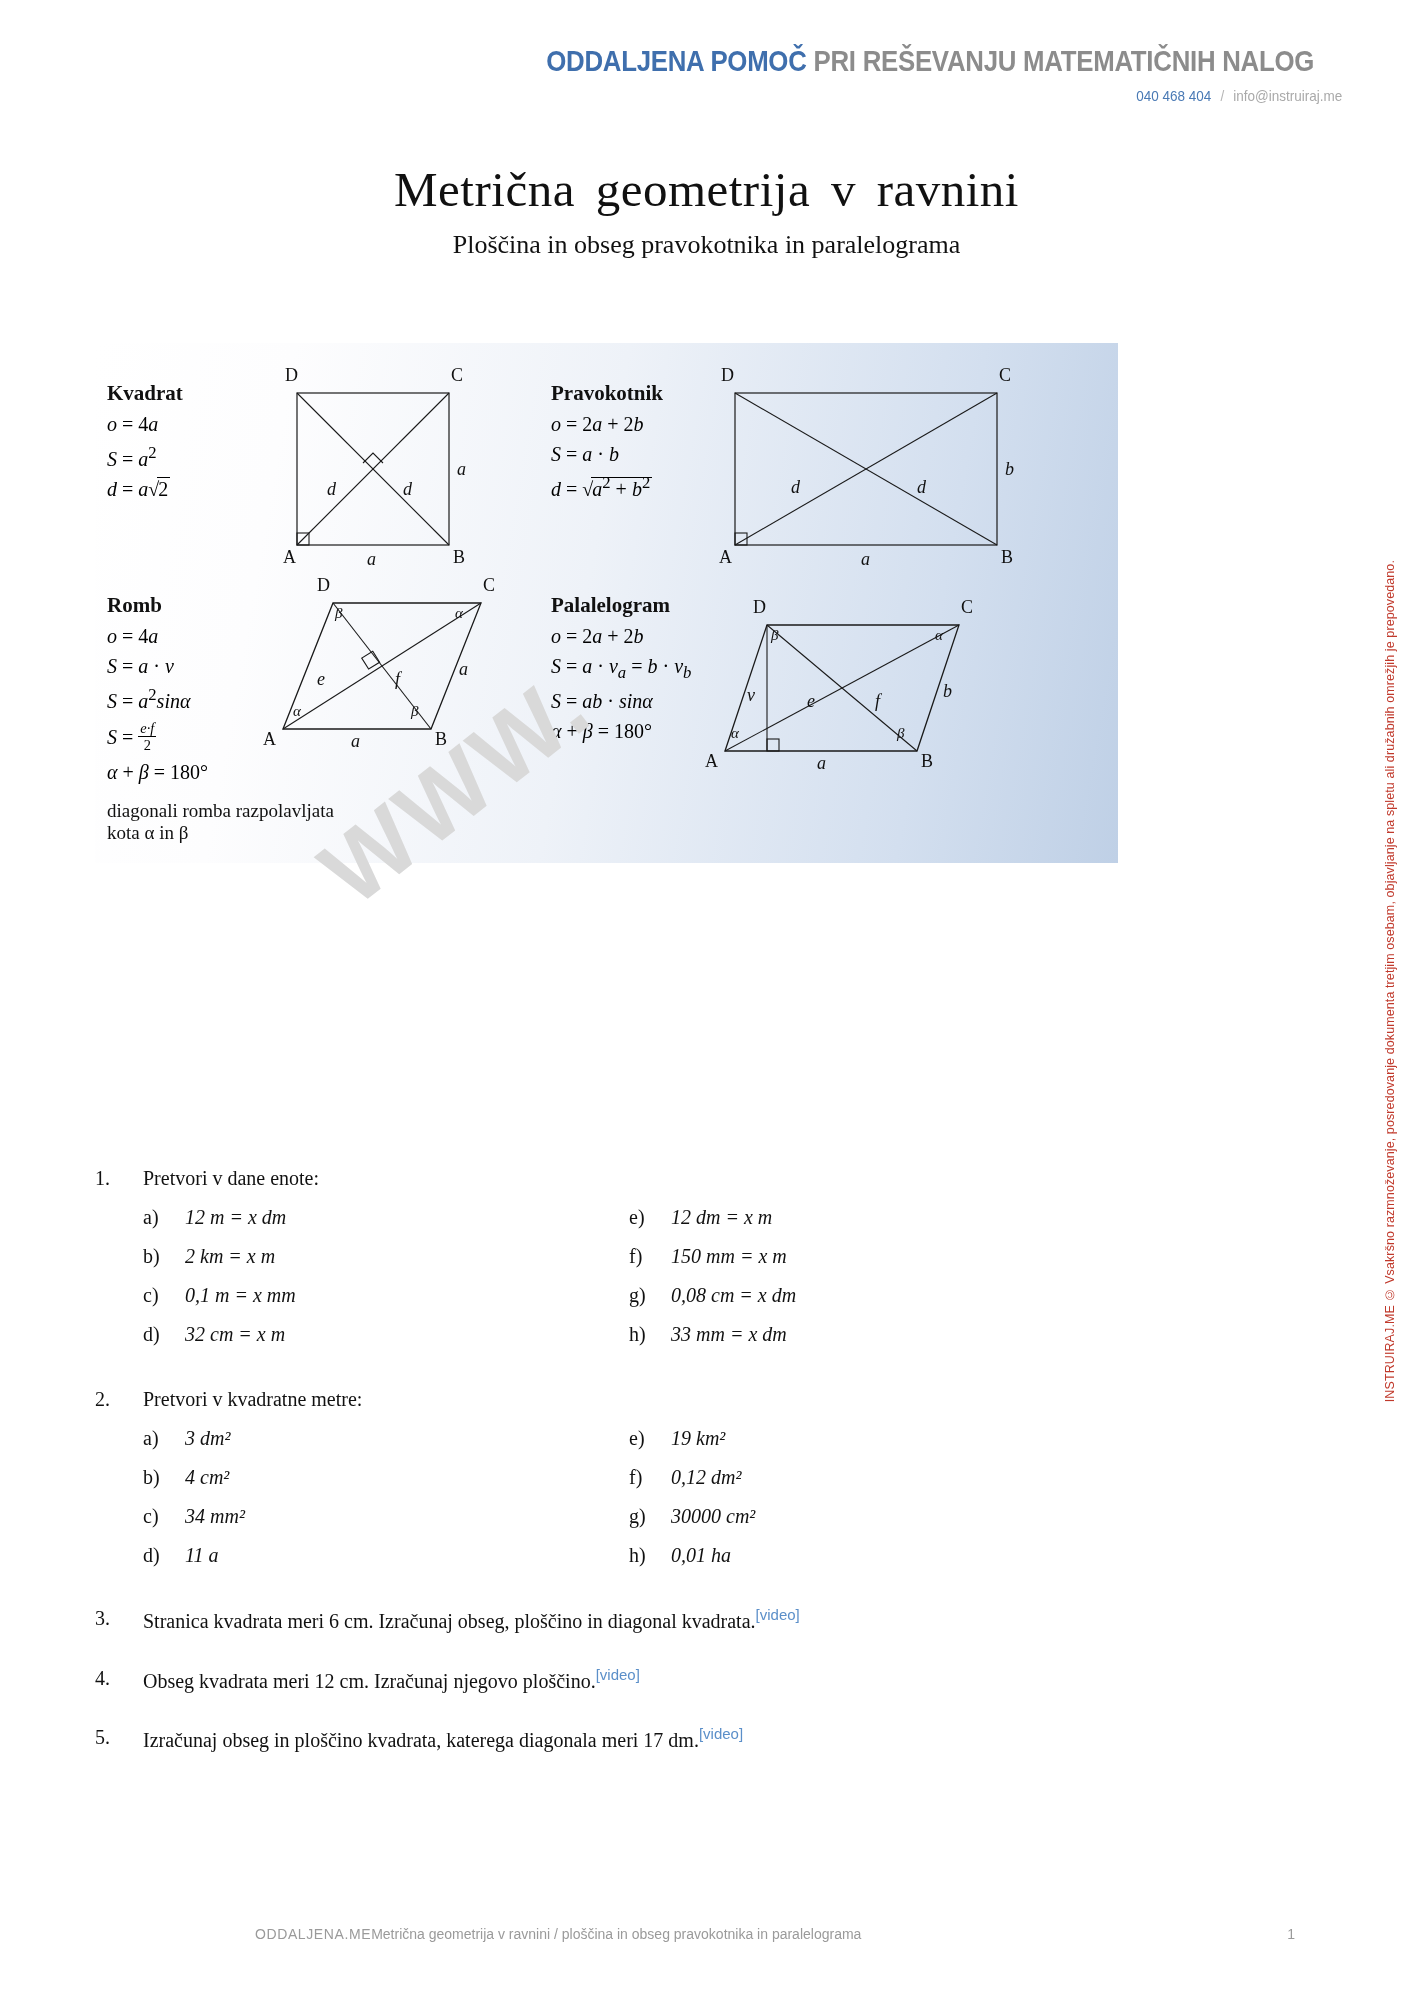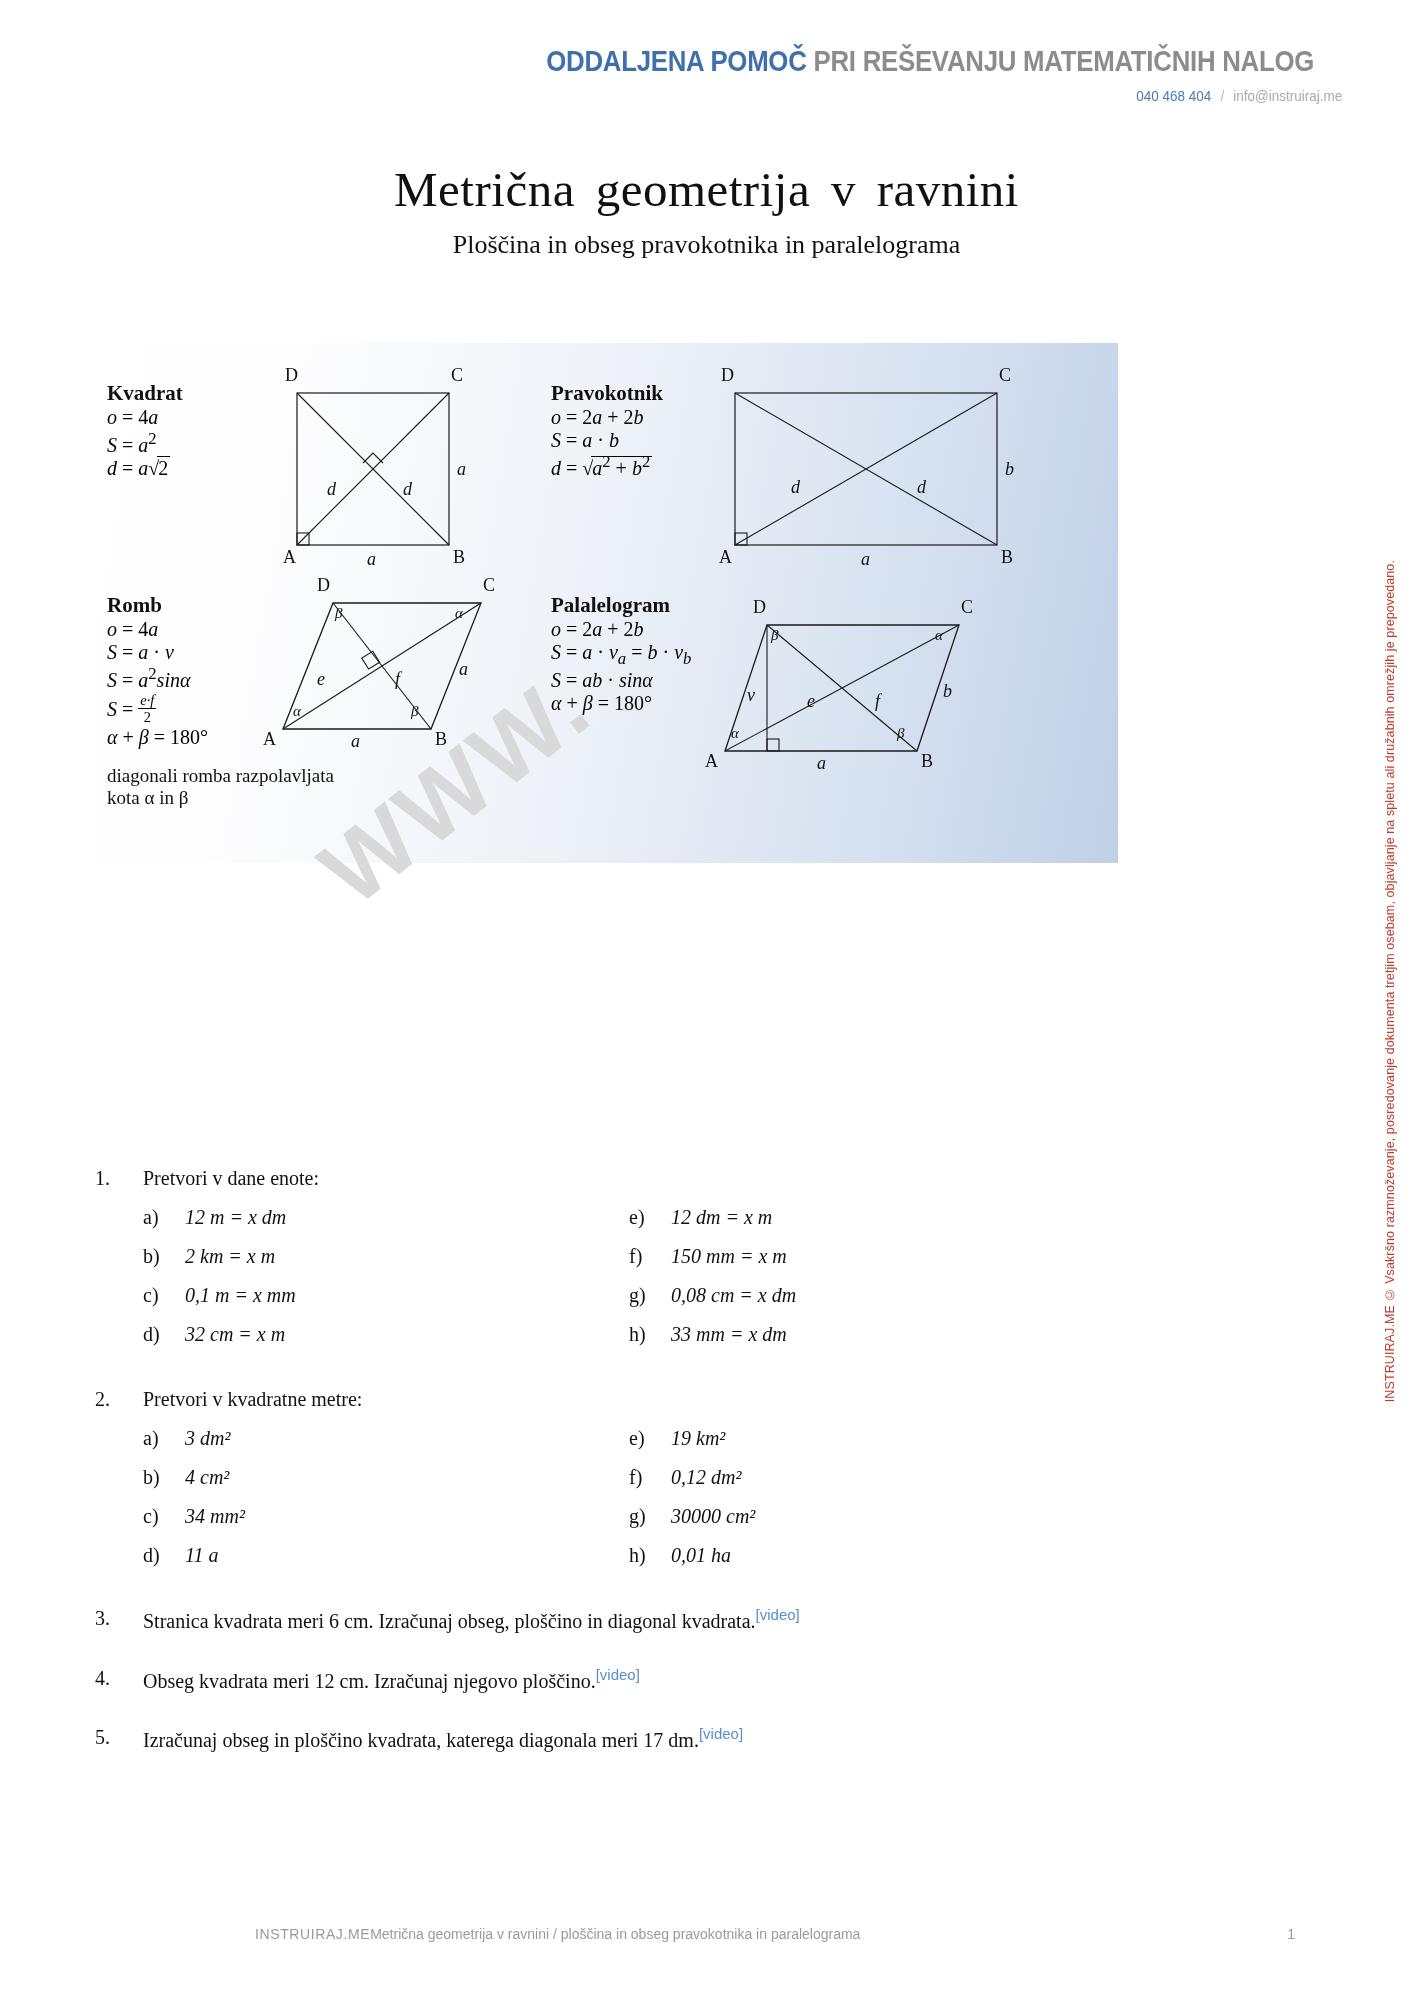--- a/index.html
+++ b/index.html
@@ -60,21 +60,21 @@
     left:95px; top:343px;
     width:1023px;height:520px;
     background:linear-gradient(100deg,#ffffff 0%,#fdfdfe 18%,#eef2f8 48%,#d3dfef 80%,#bfd0e6 100%);
   }
   .panel-inner{position:relative;width:100%;height:100%;}
 
   .blk{position:absolute;}
   .blk-title{
     font-weight:bold;font-size:21px;color:#111;
   }
-  .f{ font-size:20px; font-style:italic; margin-top:0; white-space:nowrap;}
+  .f{ font-size:20px; font-style:italic; margin-top:7px; white-space:nowrap;}
   .f .rm{font-style:normal;}
   .fr{ 
     display:inline-block;vertical-align:-0.45em;text-align:center;font-size:0.72em;
   }
   .fr .num{display:block;border-bottom:1px solid #000;padding:0 2px;line-height:1.15;}
   .fr .den{display:block;line-height:1.15;}
   .sqrt{
     border-top:1px solid #000;padding:0 2px 0 1px;margin-left:-2px;
   }
   .note{font-size:19px;margin-top:16px;color:#111;}
@@ -400,16 +400,16 @@
       <span class="ex-num">5.</span>
       <span class="ex-text"><span>Izračunaj obseg in ploščino kvadrata, katerega diagonala meri 17 dm.</span><span class="vid">[video]</span></span>
     </div>
   </div>
 
 </div>
 
 <div class="sidetext">INSTRUIRAJ.ME © Vsakršno razmnoževanje, posredovanje dokumenta tretjim osebam, objavljanje na spletu ali družabnih omrežjih je prepovedano.</div>
 
 <div class="footer">
-  <span class="fl">INSTRUIRAJ.ME</span>
+  <span class="fl">ODDALJENA.ME</span>
   <span class="fc">Metrična geometrija v ravnini / ploščina in obseg pravokotnika in paralelograma</span>
   <span class="fr2">1</span>
 </div>
 
 </body></html>

